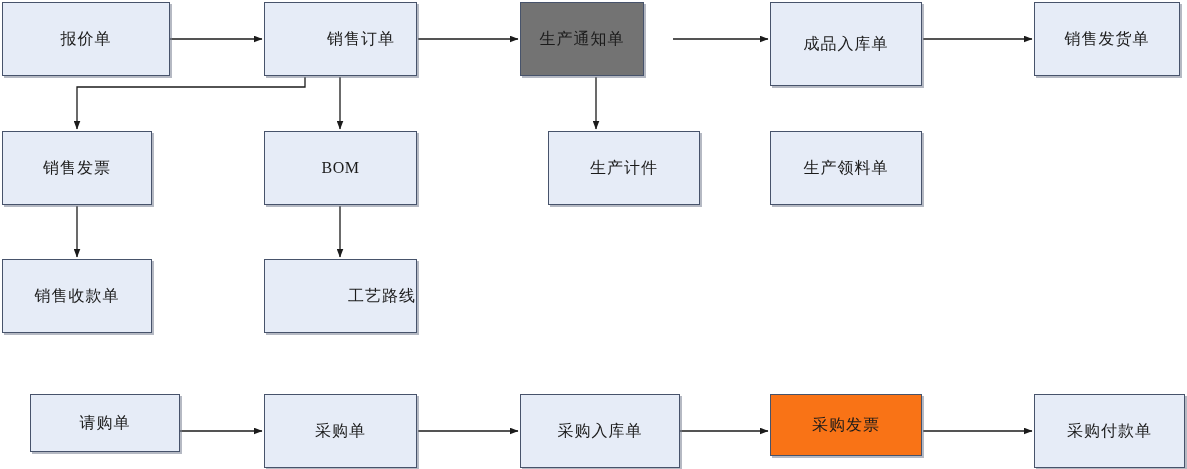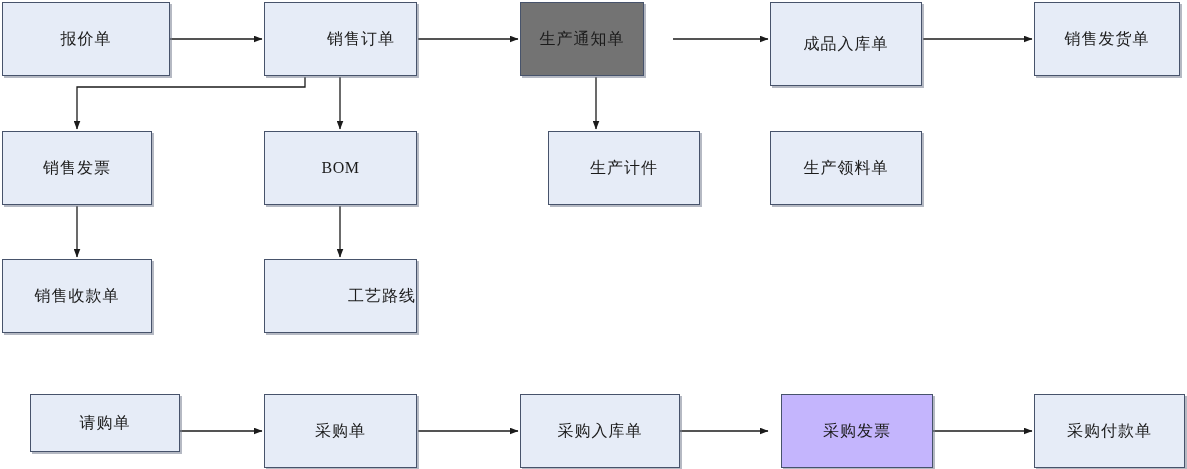--- a/index.html
+++ b/index.html
@@ -111,20 +111,20 @@
       </div>
       <div class="node" style="left: 2px; top: 394px; width: 150px; height: 58px; background: rgb(230, 236, 247); border-color: rgb(71, 83, 107); margin-left: 28px;">
         <span class="node-label">请购单</span>
       </div>
       <div class="node" style="left: 264px; top: 394px; width: 153px; height: 74px; background: rgb(230, 236, 247); border-color: rgb(71, 83, 107);">
         <span class="node-label">采购单</span>
       </div>
       <div class="node" style="left: 520px; top: 394px; width: 160px; height: 74px; background: rgb(230, 236, 247); border-color: rgb(71, 83, 107);">
         <span class="node-label">采购入库单</span>
       </div>
-      <div class="node" style="left: 770px; top: 394px; width: 152px; height: 74px; background: #c4b5fd; border-color: rgb(71, 83, 107); margin-left: 11px;">
+      <div class="node" style="left: 770px; top: 394px; width: 152px; height: 62px; background: #f97316; border-color: rgb(71, 83, 107);">
         <span class="node-label">采购发票</span>
       </div>
       <div class="node" style="left: 1034px; top: 394px; width: 151px; height: 74px; background: rgb(230, 236, 247); border-color: rgb(71, 83, 107);">
         <span class="node-label">采购付款单</span>
       </div>
     </div>
 </div>
 
 </body></html>

